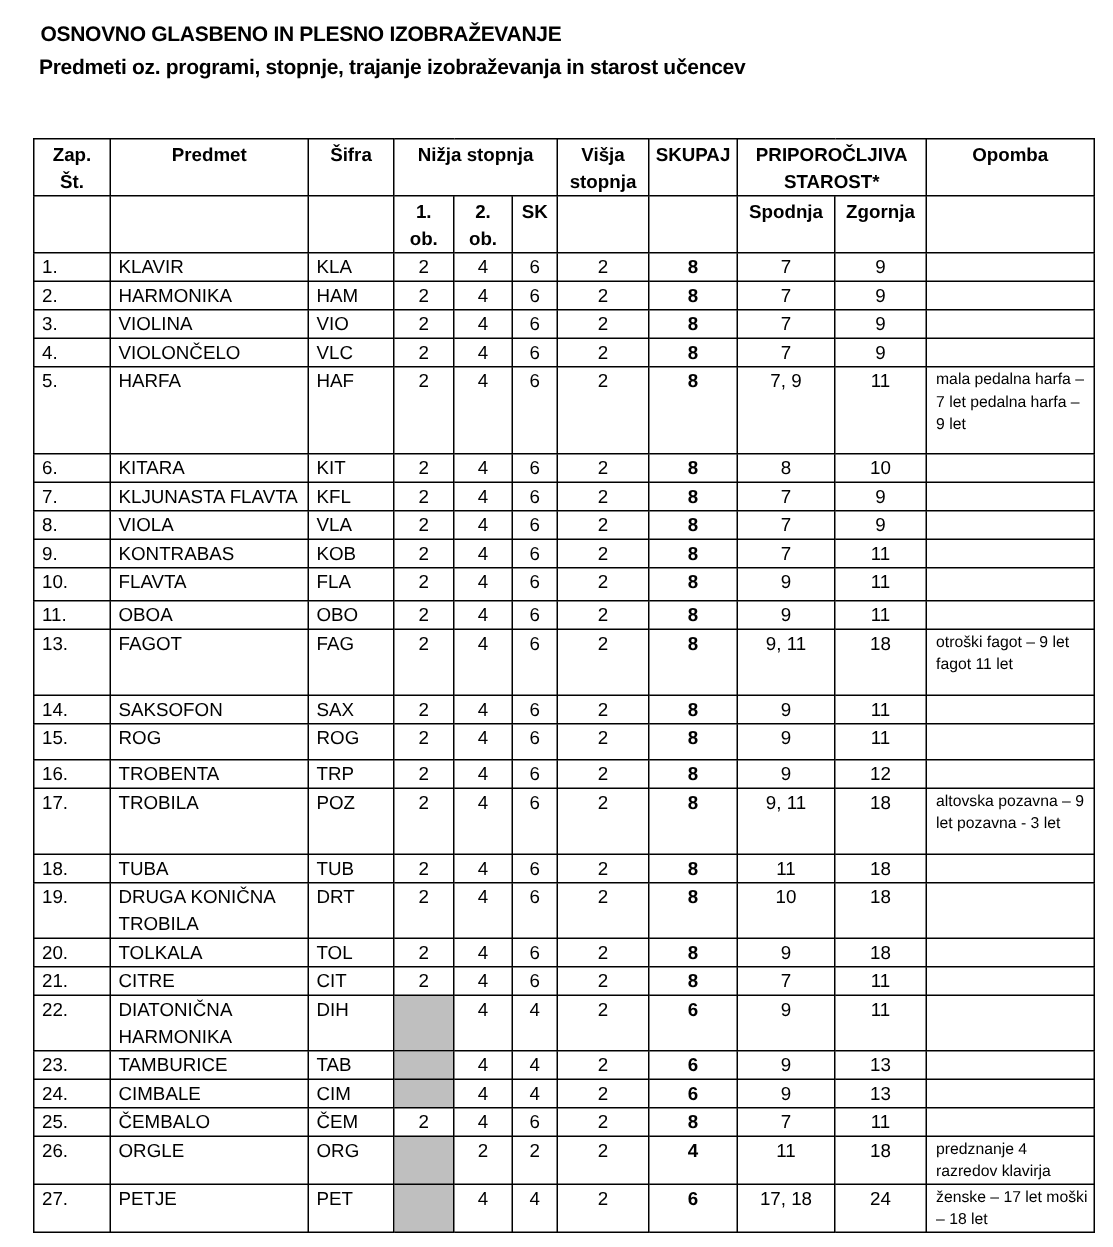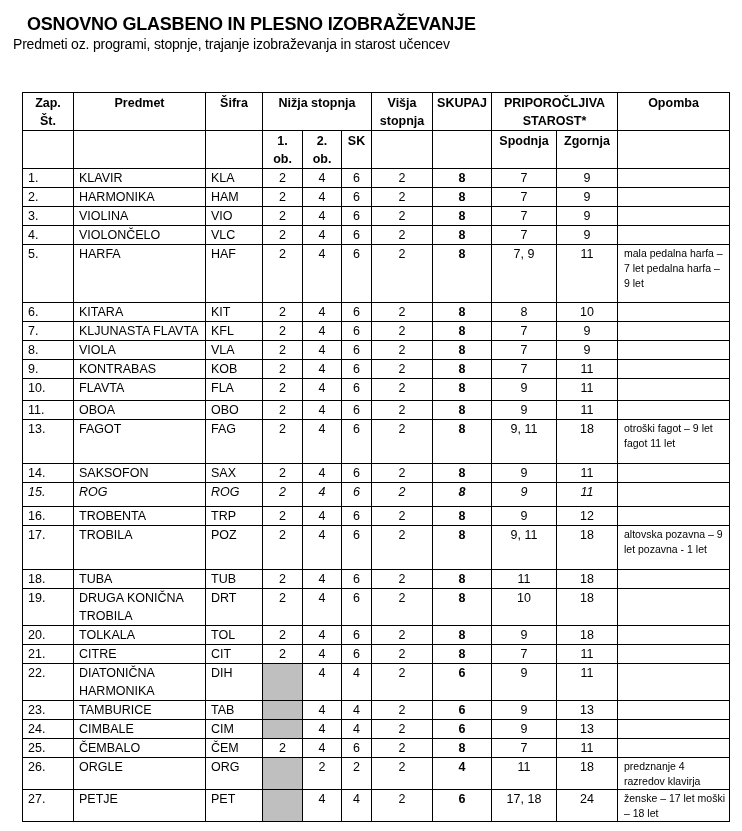--- a/index.html
+++ b/index.html
@@ -1,19 +1,19 @@
 <!DOCTYPE html>
 <html><head>
 <meta charset="utf-8">
 <style>
   html, body { margin: 0; padding: 0; background: #ffffff; }
   body { width: 742px; height: 831px; position: relative; overflow: hidden;
          font-family: "Liberation Sans", "DejaVu Sans", sans-serif; color: #000; }
-  .title { position: absolute; left: 27px; top: 14px; font-size: 18px; font-weight: bold; letter-spacing: -0.2px; }
-  .subtitle { position: absolute; left: 13px; top: 36px; font-size: 14px; font-weight: normal; letter-spacing: -0.2px; }
+  .title { position: absolute; left: 27px; top: 14px; font-size: 14px; font-weight: bold; letter-spacing: -0.2px; }
+  .subtitle { position: absolute; left: 26px; top: 36px; font-size: 14px; font-weight: bold; letter-spacing: -0.2px; }
   table { position: absolute; left: 22px; top: 92px; border-collapse: collapse; table-layout: fixed;
           font-size: 12.5px; }
   td, th { border: 1.3px solid #000; padding: 0 4px; vertical-align: top; line-height: 18px; overflow: hidden; }
   th { font-weight: bold; text-align: center; font-size: 12.5px; padding-top: 1px; }
   td.c { text-align: center; }
   td.l { text-align: left; padding-left: 5px; }
   td.b { font-weight: bold; }
   td.gray { background: #bfbfbf; }
   td.note { font-size: 10.5px; line-height: 15px; padding-top: 1px; padding-left: 6px; }
   tr.r { height: 18.6px; }
@@ -226,21 +226,21 @@
         <td class="l">SAX</td>
         <td class="c">2</td>
         <td class="c">4</td>
         <td class="c">6</td>
         <td class="c">2</td>
         <td class="c b">8</td>
         <td class="c">9</td>
         <td class="c">11</td>
         <td class="note"></td>
       </tr>
-      <tr class="r" style="height: 24px; font-style: italic;">
+      <tr class="r" style="height: 24px;">
         <td class="l">15.</td>
         <td class="l">ROG</td>
         <td class="l">ROG</td>
         <td class="c">2</td>
         <td class="c">4</td>
         <td class="c">6</td>
         <td class="c">2</td>
         <td class="c b">8</td>
         <td class="c">9</td>
         <td class="c">11</td>
@@ -263,21 +263,21 @@
         <td class="l">17.</td>
         <td class="l">TROBILA</td>
         <td class="l">POZ</td>
         <td class="c">2</td>
         <td class="c">4</td>
         <td class="c">6</td>
         <td class="c">2</td>
         <td class="c b">8</td>
         <td class="c">9, 11</td>
         <td class="c">18</td>
-        <td class="note">altovska pozavna – 9 let pozavna -  1 let</td>
+        <td class="note">altovska pozavna – 9 let pozavna -  3 let</td>
       </tr>
       <tr class="r" style="height: 19px;">
         <td class="l">18.</td>
         <td class="l">TUBA</td>
         <td class="l">TUB</td>
         <td class="c">2</td>
         <td class="c">4</td>
         <td class="c">6</td>
         <td class="c">2</td>
         <td class="c b">8</td>

